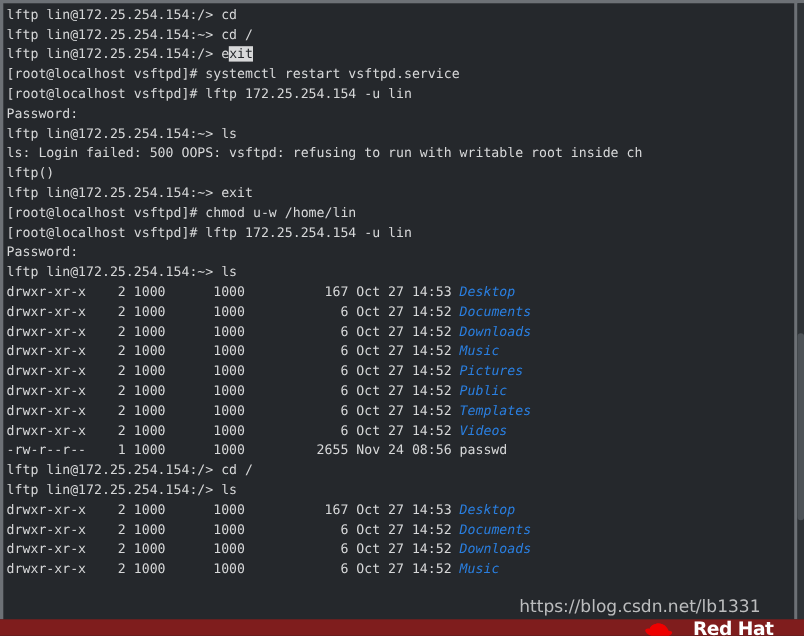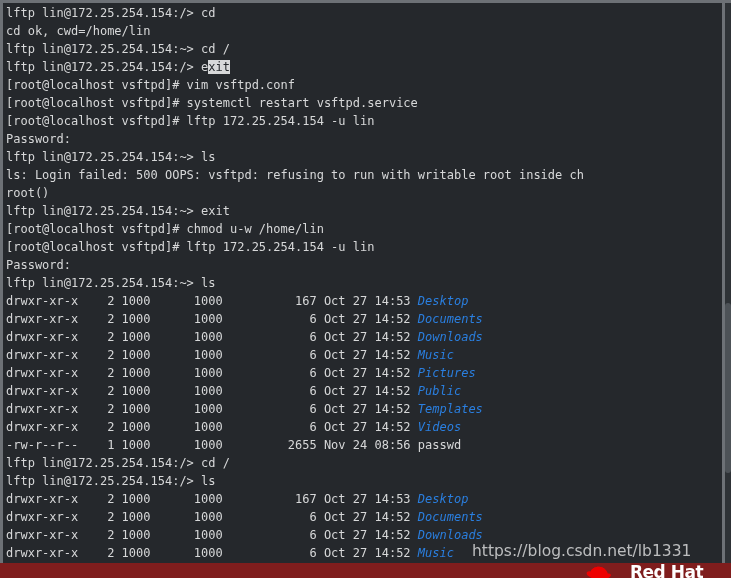--- a/index.html
+++ b/index.html
@@ -126,30 +126,28 @@
   <div class="edge edge-top"></div>
   <div class="edge edge-left"></div>
   <div class="edge edge-right"></div>
 
   <div id="scrollbar-track">
     <div id="scrollbar-thumb"></div>
   </div>
 
   <div id="screen">
       <div class="line"><span>lftp lin@172.25.254.154:/&gt; cd</span></div>
-      <div class="line"><span>cd ok, cwd=/home/lin</span></div>
       <div class="line"><span>lftp lin@172.25.254.154:~&gt; cd /</span></div>
       <div class="line"><span>lftp lin@172.25.254.154:/&gt; e</span><span class="sel">xit</span></div>
-      <div class="line"><span>[root@localhost vsftpd]# vim vsftpd.conf</span></div>
       <div class="line"><span>[root@localhost vsftpd]# systemctl restart vsftpd.service</span></div>
       <div class="line"><span>[root@localhost vsftpd]# lftp 172.25.254.154 -u lin</span></div>
       <div class="line"><span>Password:</span></div>
       <div class="line"><span>lftp lin@172.25.254.154:~&gt; ls</span></div>
       <div class="line"><span>ls: Login failed: 500 OOPS: vsftpd: refusing to run with writable root inside ch</span></div>
-      <div class="line"><span>root()</span></div>
+      <div class="line"><span>lftp()</span></div>
       <div class="line"><span>lftp lin@172.25.254.154:~&gt; exit</span></div>
       <div class="line"><span>[root@localhost vsftpd]# chmod u-w /home/lin</span></div>
       <div class="line"><span>[root@localhost vsftpd]# lftp 172.25.254.154 -u lin</span></div>
       <div class="line"><span>Password:</span></div>
       <div class="line"><span>lftp lin@172.25.254.154:~&gt; ls</span></div>
       <div class="line"><span>drwxr-xr-x    2 1000      1000          167 Oct 27 14:53 </span><span class="dir">Desktop</span></div>
       <div class="line"><span>drwxr-xr-x    2 1000      1000            6 Oct 27 14:52 </span><span class="dir">Documents</span></div>
       <div class="line"><span>drwxr-xr-x    2 1000      1000            6 Oct 27 14:52 </span><span class="dir">Downloads</span></div>
       <div class="line"><span>drwxr-xr-x    2 1000      1000            6 Oct 27 14:52 </span><span class="dir">Music</span></div>
       <div class="line"><span>drwxr-xr-x    2 1000      1000            6 Oct 27 14:52 </span><span class="dir">Pictures</span></div>

